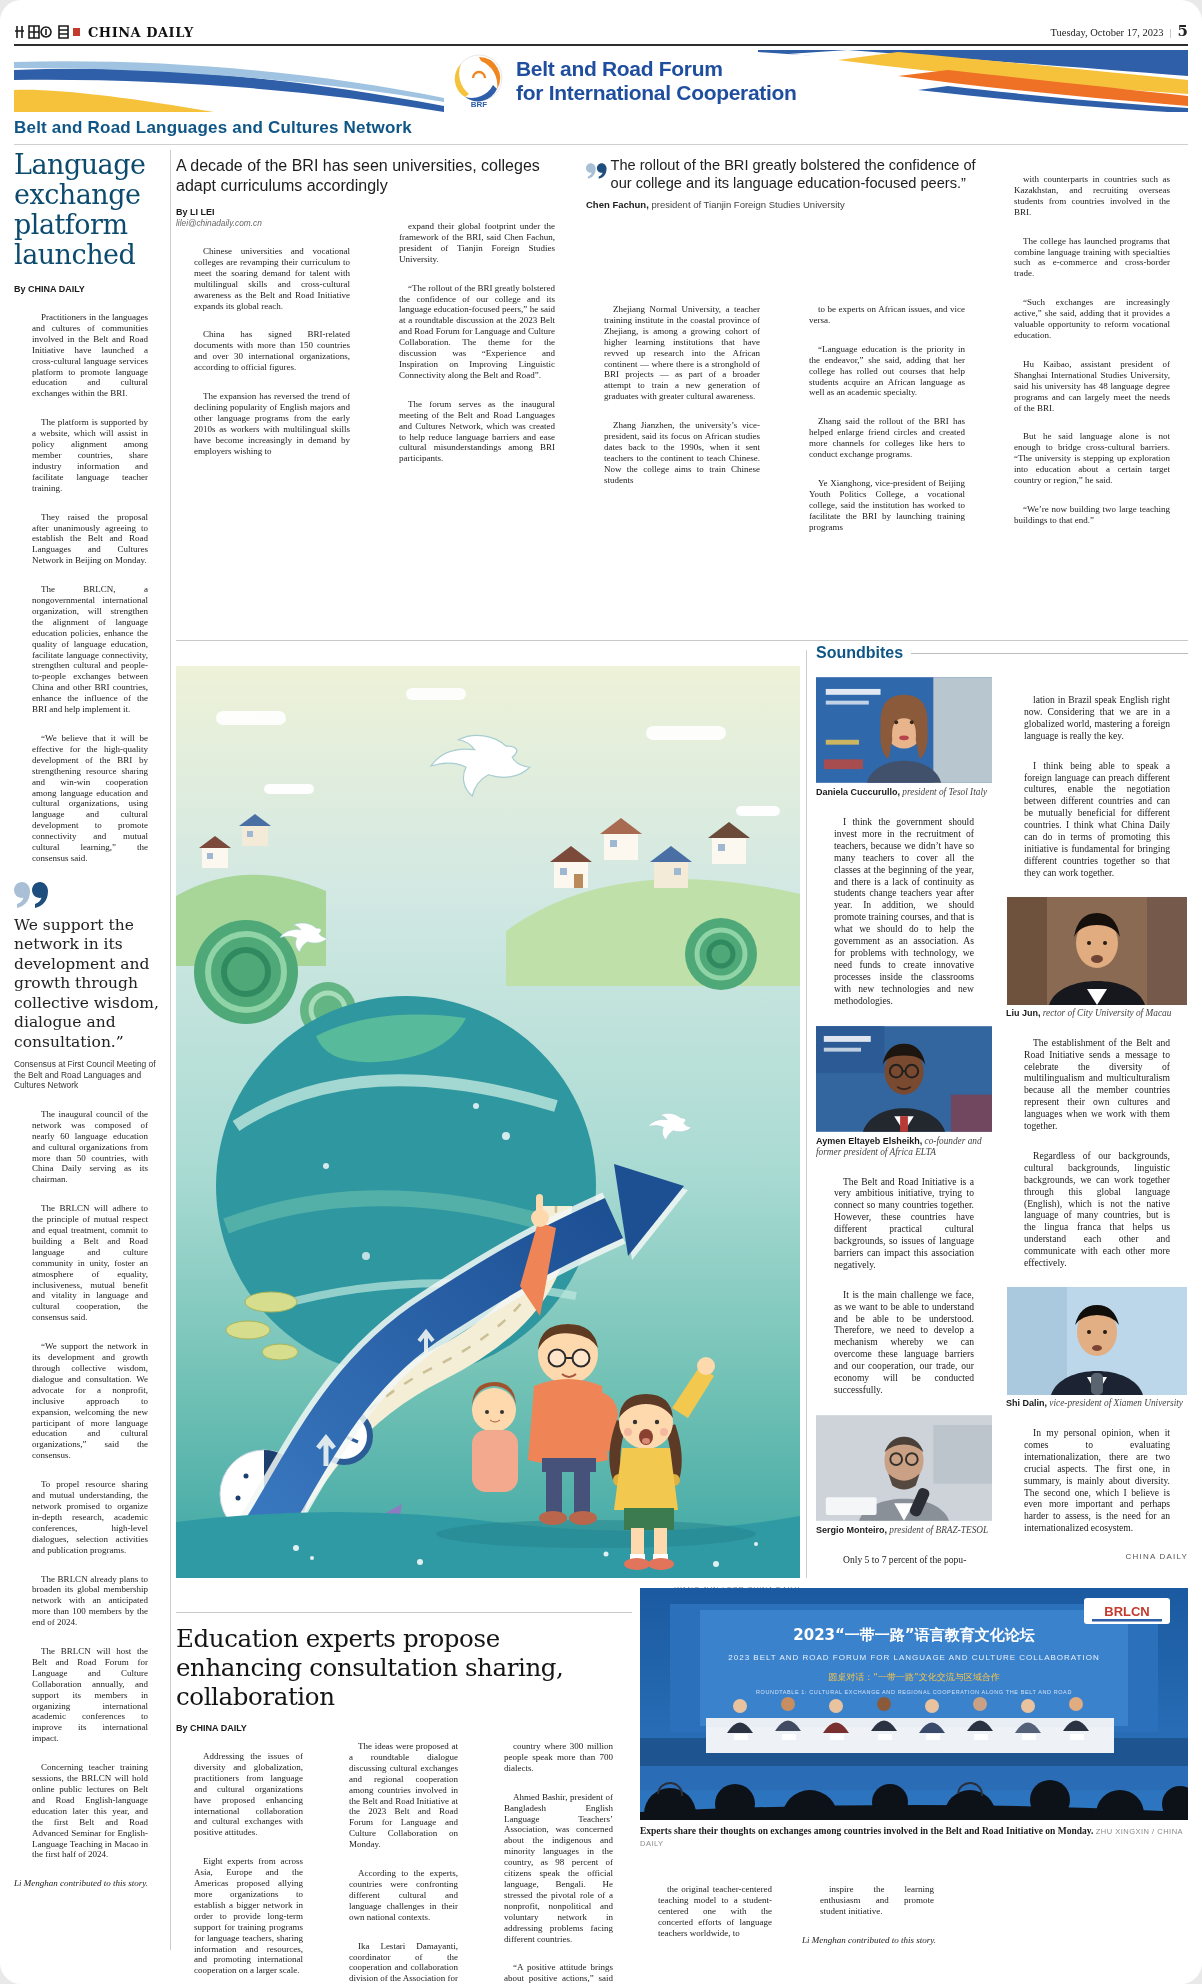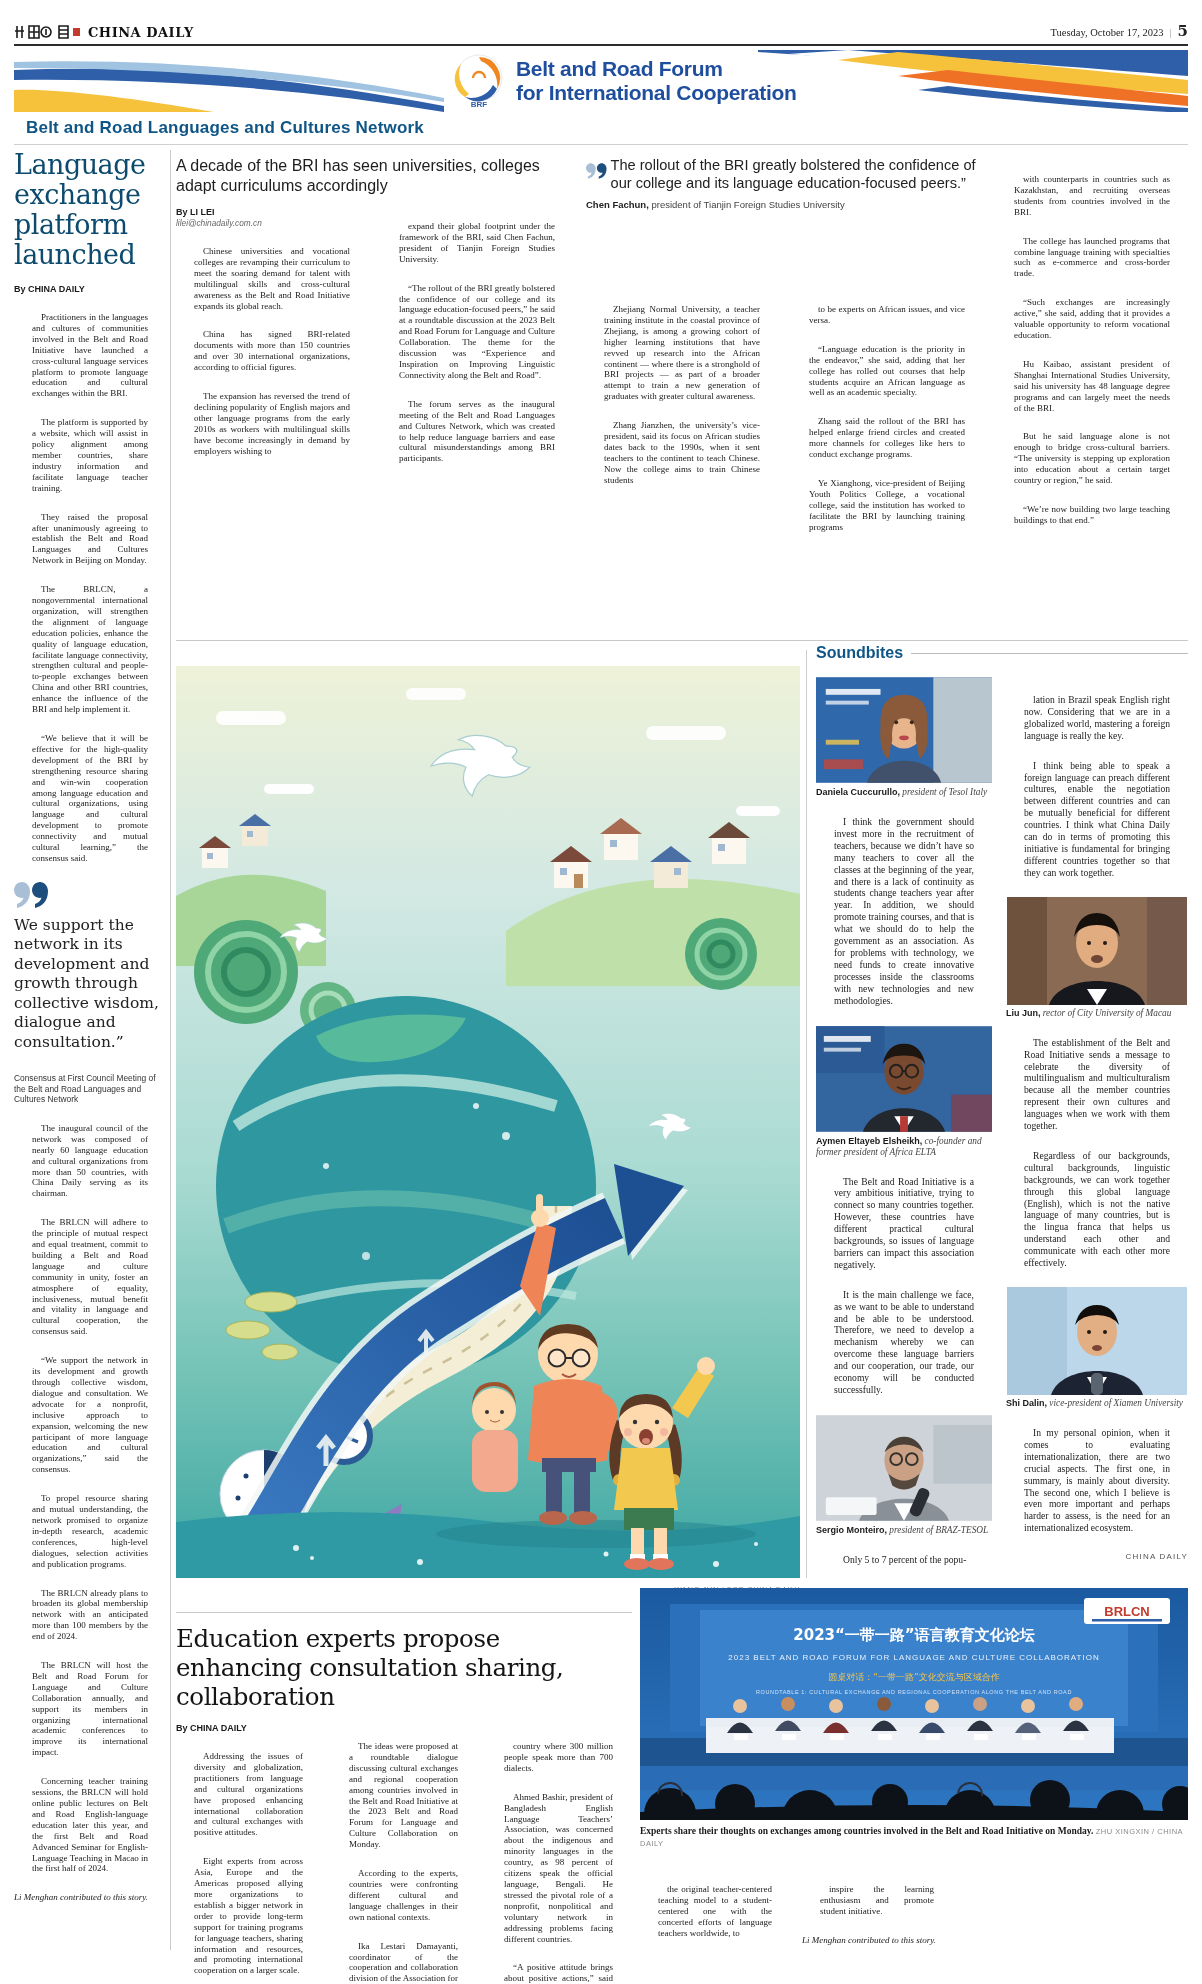--- a/index.html
+++ b/index.html
@@ -1,17 +1,17 @@
 <!DOCTYPE html>
 <html lang="en"><head>
 <meta charset="utf-8">
 <style>
   html,body{margin:0;padding:0;background:#e9e9e9;}
   .page{position:relative;width:1202px;height:1984px;background:#ffffff;margin:0 auto;
-        font-family:"Liberation Serif",serif;color:#1a1a1a;overflow:hidden;}
+        font-family:"Liberation Serif",serif;color:#1a1a1a;overflow:hidden;border-radius:21px;}
 
   
   .masthead{position:absolute;left:14px;right:14px;top:10px;height:30px;
             display:flex;justify-content:space-between;align-items:flex-end;}
   .mh-left{display:flex;align-items:center;gap:8px;}
   .mh-name{font-family:"DejaVu Serif",serif;font-weight:700;font-size:13px;letter-spacing:.5px;color:#111;}
   .mh-right{font-size:10.5px;color:#222;display:flex;align-items:baseline;gap:6px;}
   .mh-sep{color:#999;}
   .mh-page{font-weight:700;font-size:15px;font-family:"DejaVu Serif",serif;}
   .toprule{position:absolute;left:14px;right:14px;top:44px;height:2px;background:#2d2d2d;}
@@ -19,38 +19,38 @@
   
   .banner{position:absolute;left:14px;right:14px;top:50px;height:62px;background:#fff;overflow:hidden;}
   .ribbon{position:absolute;top:0;height:62px;}
   .ribbon.left{left:0;width:430px;}
   .ribbon.right{right:0;width:430px;}
   .banner-center{position:absolute;left:438px;top:3px;display:flex;gap:10px;align-items:center;}
   .banner-text{font-family:"Liberation Sans",sans-serif;font-weight:700;color:#1f4e9e;
                font-size:21px;line-height:24px;letter-spacing:-.3px;}
 
   
-  .section-label{position:absolute;left:26px;top:118px;font-family:"Liberation Sans",sans-serif;
+  .section-label{position:absolute;left:14px;top:118px;font-family:"Liberation Sans",sans-serif;
                  font-weight:700;font-size:17px;color:#0f5586;letter-spacing:.2px;text-align:center;}
   .section-rule{position:absolute;left:14px;right:14px;top:144px;height:1px;background:#cfcfcf;}
 
   
   .para{margin:18px;text-indent:9px;font-size:9px;line-height:10.9px;text-align:justify;}
   .byline{font-family:"Liberation Sans",sans-serif;font-weight:700;font-size:9px;margin:4px 0 1px;}
   .email{font-family:"Liberation Sans",sans-serif;font-style:italic;font-size:8.3px;color:#666;margin-bottom:6px;}
   .contrib{font-style:italic;font-size:9px;line-height:11px;margin-top:10px;}
 
   
   .left-article{position:absolute;left:14px;top:150px;width:152px;}
   .left-article h2{font-family:"DejaVu Serif",serif;font-weight:400;font-size:27px;line-height:30px;
                    margin:0 0 14px;color:#0c4a6e;letter-spacing:-.5px;}
   .left-article .byline{margin:6px 0 10px;}
   .pullquote{margin:16px 0 14px;}
   .pq-text{font-family:"DejaVu Serif",serif;font-size:15.5px;line-height:19.5px;color:#222;margin-top:4px;}
-  .pq-attr{font-family:"Liberation Sans",sans-serif;font-size:8.4px;line-height:10.5px;color:#333;margin-top:21px;}
+  .pq-attr{font-family:"Liberation Sans",sans-serif;font-size:8.4px;line-height:10.5px;color:#333;margin-top:7px;}
   .vrule-left{position:absolute;left:170px;top:150px;height:1800px;width:1px;background:#cccccc;}
 
   
   .main-article{position:absolute;left:176px;top:142px;width:1012px;}
   .main-article h1{font-family:"DejaVu Serif",serif;font-weight:700;font-size:48px;line-height:52px;
                    margin:0;color:#0d0d0d;letter-spacing:-1.5px;white-space:nowrap;}
   .main-cols{display:flex;gap:13px;margin-top:14px;}
   .mcol{width:192px;}
   .span2{width:397px;}
   .deck{font-family:"Liberation Sans",sans-serif;font-size:16px;line-height:19.5px;color:#1d1d1d;margin-bottom:8px;}

